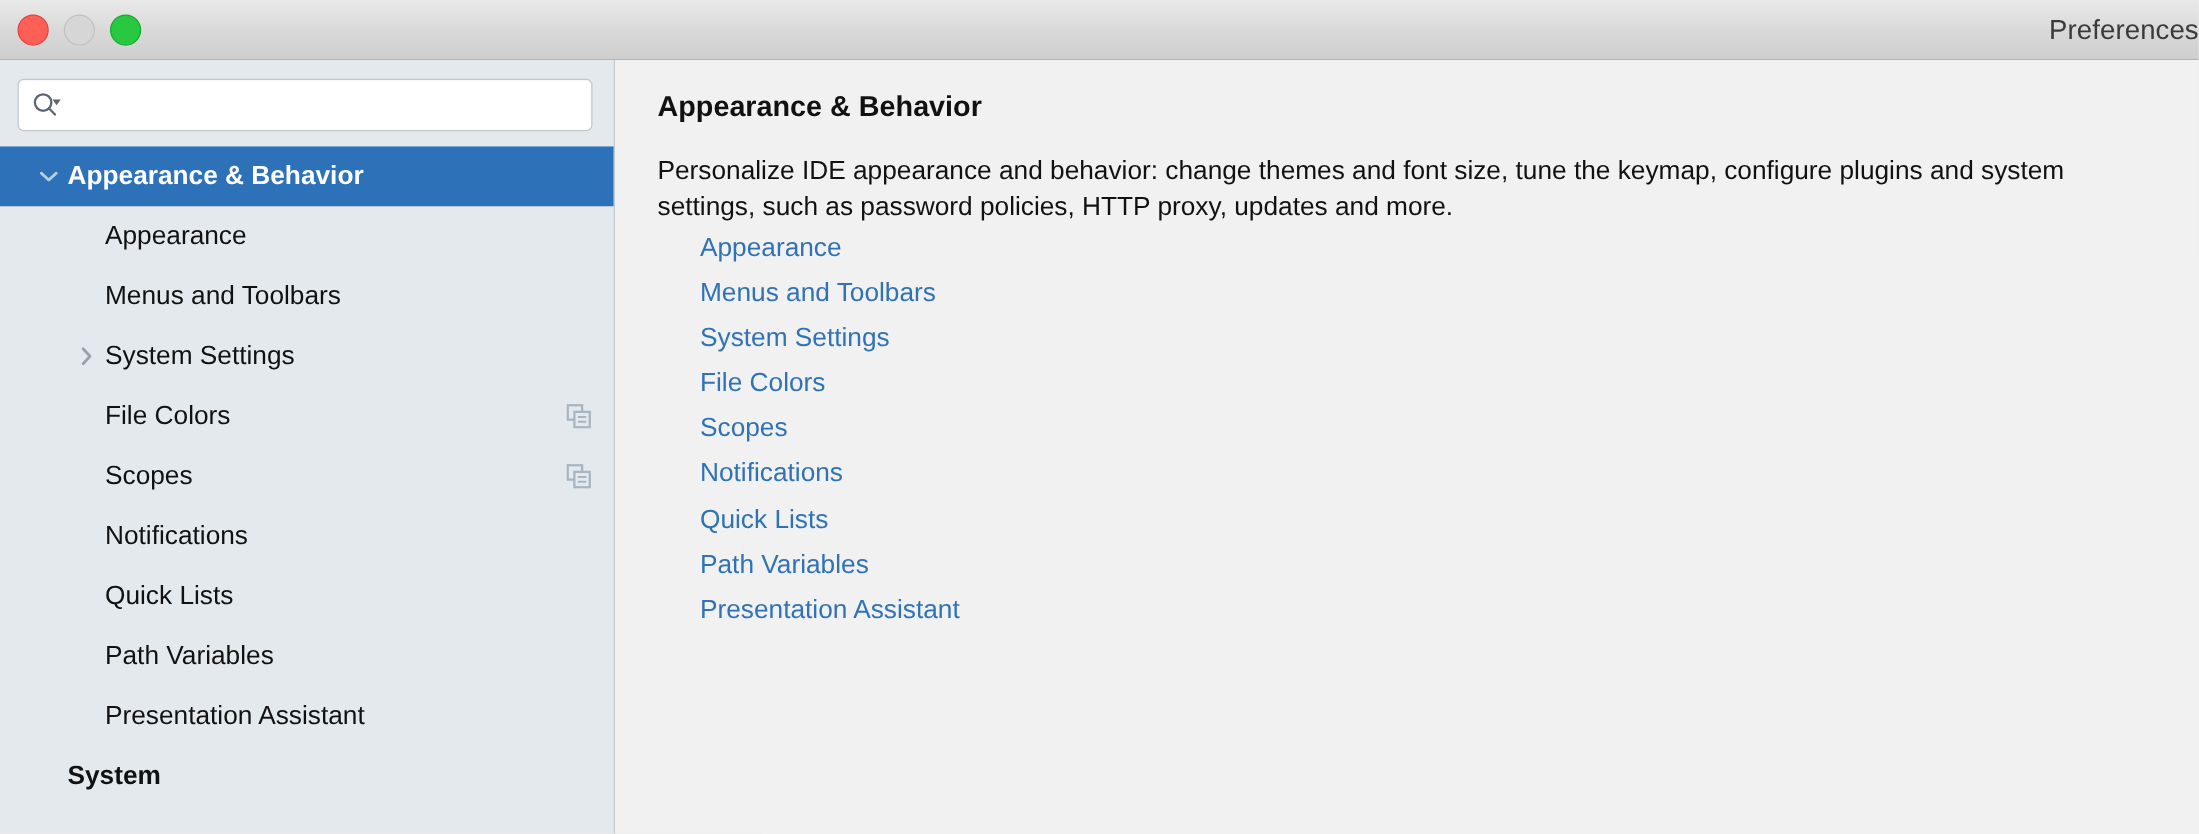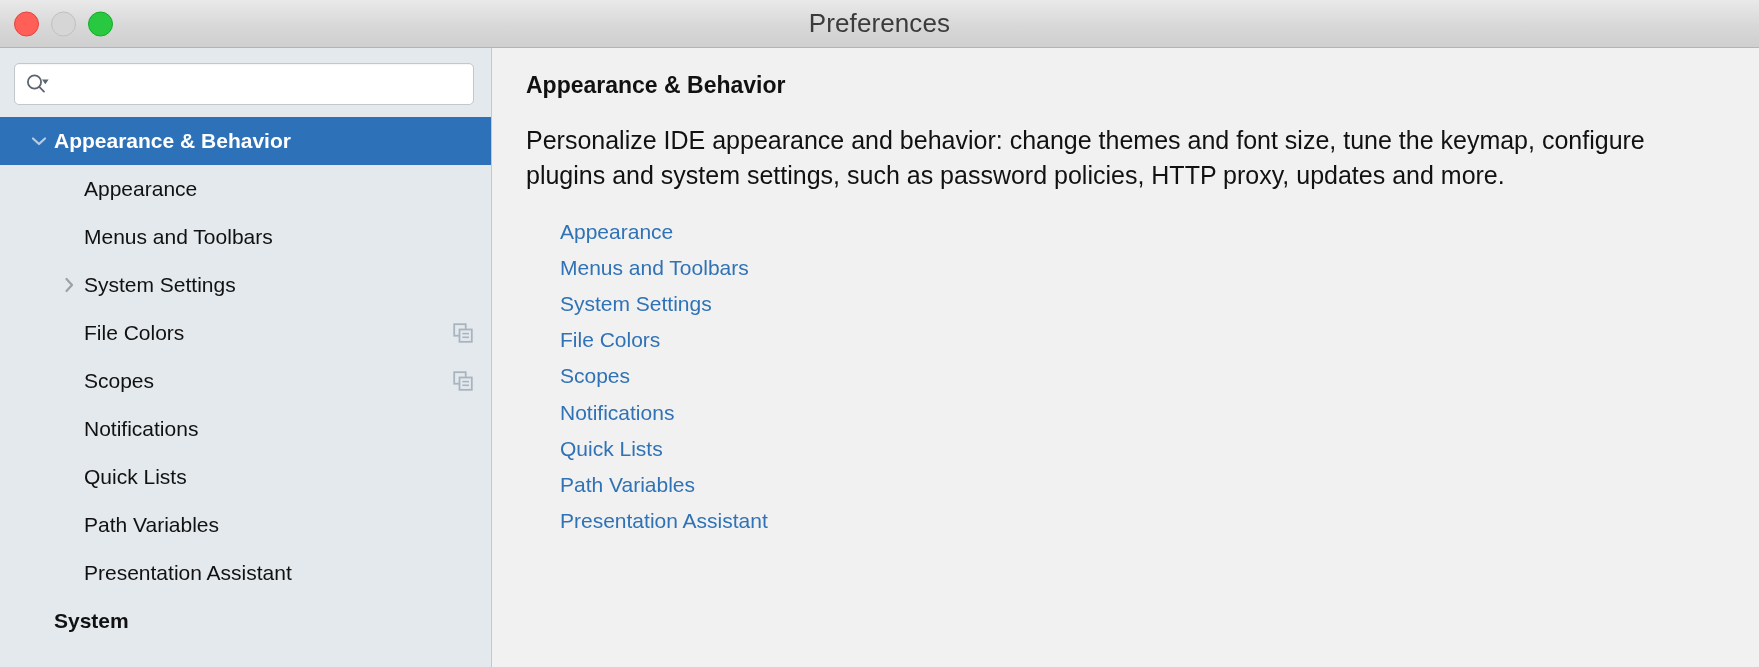--- a/index.html
+++ b/index.html
@@ -19,22 +19,22 @@
     border-bottom:1px solid #b4b4b4;
     position:relative;
     display:flex; align-items:center;
   }
   .traffic { position:absolute; left:14px; top:50%; transform:translateY(-50%); display:flex; gap:12px; }
   .tl { width:25px; height:25px; border-radius:50%; display:block; }
   .tl.close   { background:#ff5f57; border:1px solid #e0443e; }
   .tl.min     { background:#d6d6d6; border:1px solid #c0c0c0; }
   .tl.zoom    { background:#28c840; border:1px solid #14ab2c; }
   .win-title {
-    width:100%; text-align:center;
-    font-size:26px; color:#3b3b3b; letter-spacing:.1px;
+    width:100%; text-align:right;
+    font-size:22px; color:#3b3b3b; letter-spacing:.1px;
   }
 
   
   .content { flex:1; display:flex; min-height:0; }
 
   
   .sidebar {
     width:492px; flex:0 0 492px;
     background:#e4e9ed;
     border-right:1px solid #c2c8ce;
@@ -87,23 +87,22 @@
     flex:1; background:#f1f1f1;
     padding:24px 30px 0 34px;
     overflow:hidden;
     min-width:0;
   }
   .panel-title {
     font-size:23px; font-weight:bold; color:#111;
     margin-bottom:24px;
   }
   .panel-desc {
-    font-size:25px; color:#111; line-height:1.38;
+    font-size:21px; color:#111; line-height:1.38;
     max-width:1230px;
-    margin-bottom:22px;
   }
   .link-list { display:flex; flex-direction:column; padding-left:34px; }
   .panel-link {
     font-size:21px; color:#2f72b5;
     line-height:1.72;
     cursor:pointer; width:fit-content;
     text-decoration:none;
   }
 </style>
 </head>

